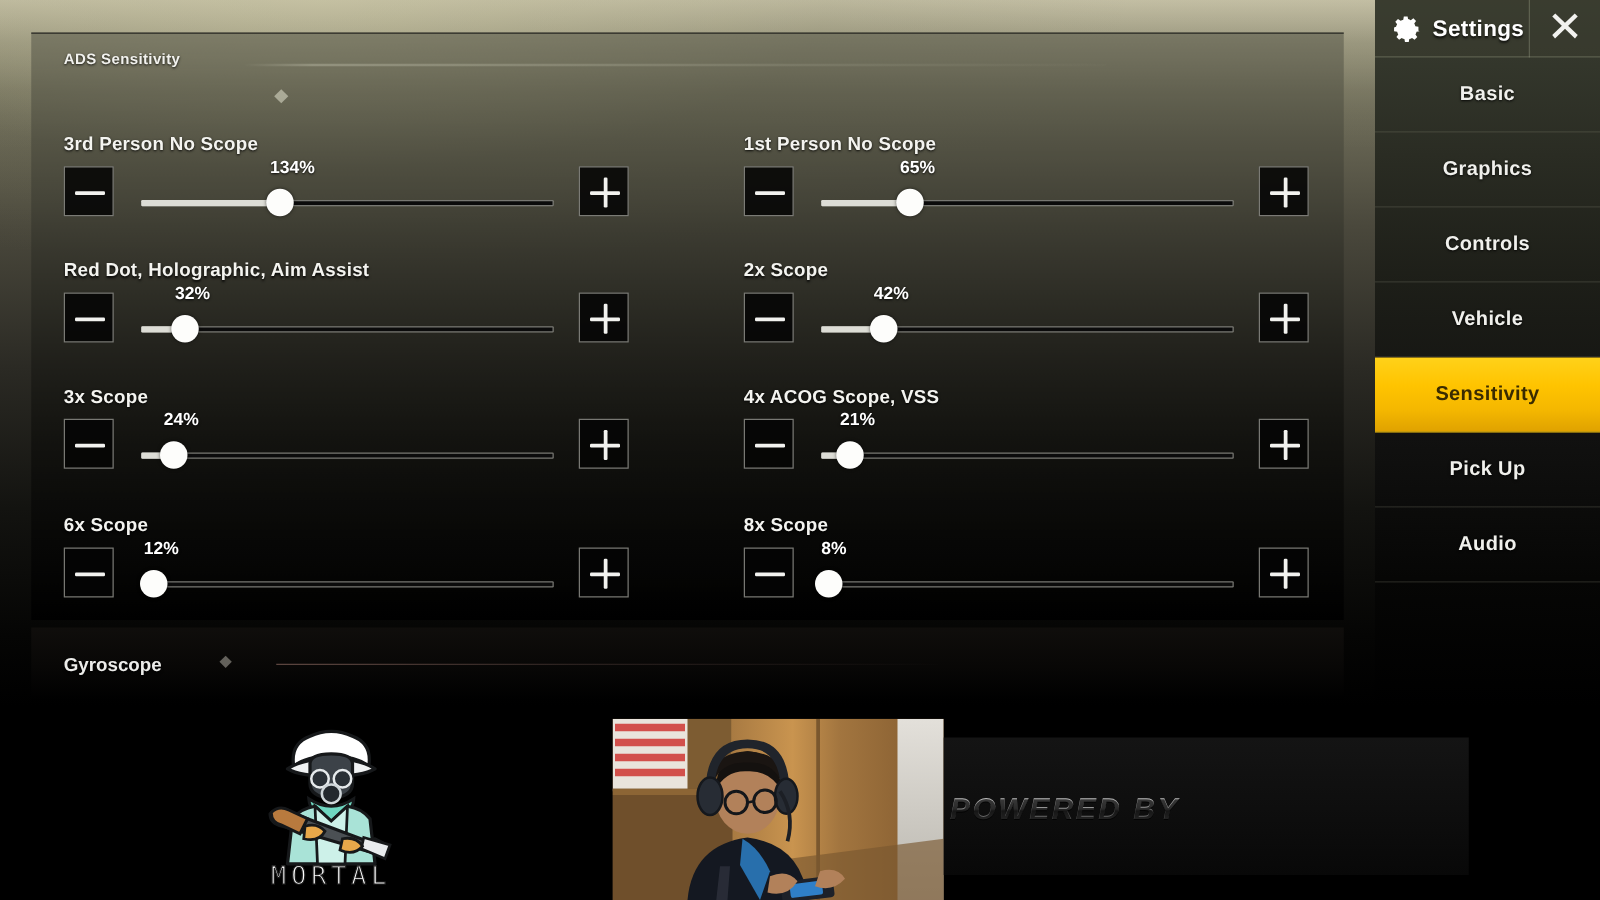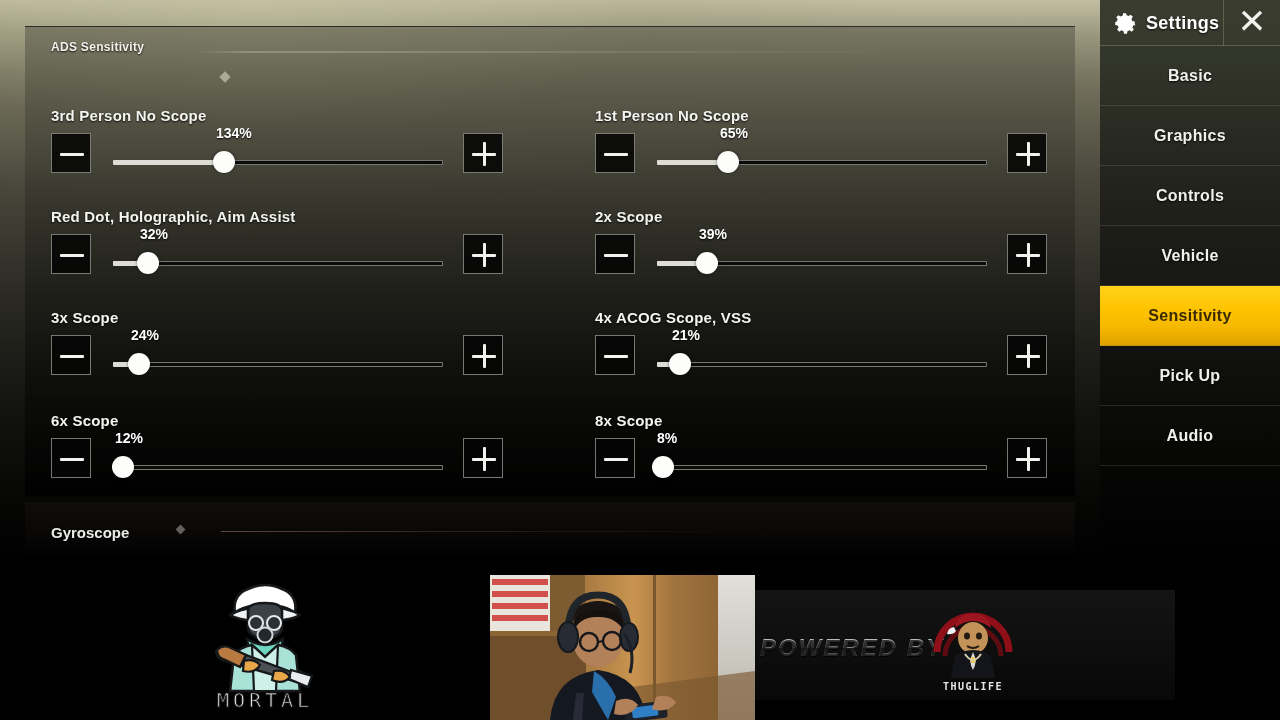--- a/index.html
+++ b/index.html
@@ -279,21 +279,21 @@
         </div>
         <div class="row col-r r1">
           <div class="row-label">2x Scope</div>
           <div class="sq-btn sq-minus">
             <span class="bar-h"></span>
           </div>
           <div class="sq-btn sq-plus">
             <span class="bar-h"></span>
             <span class="bar-v"></span>
           </div>
-          <div class="val" style="left: 104px;">39%</div>
+          <div class="val" style="left: 104px;">42%</div>
           <div class="slider">
             <div class="track"></div>
             <div class="fill" style="width: 50px;"></div>
             <div class="thumb" style="left: 50px;"></div>
           </div>
         </div>
         <div class="row col-l r2">
           <div class="row-label">3x Scope</div>
           <div class="sq-btn sq-minus">
             <span class="bar-h"></span>
@@ -475,32 +475,15 @@
 
         <rect x="135" y="128" width="42" height="17" rx="3" fill="#1d2129" transform="rotate(-7 156 136)"></rect>
         <rect x="142" y="131" width="26" height="11" rx="2" fill="#2f7fc7" transform="rotate(-7 155 136)"></rect>
         <path d="M126 126 q14 -6 22 4 q-8 13 -24 9z" fill="#b2815a"></path>
         <path d="M166 122 q14 -4 20 6 q-10 11 -24 6z" fill="#b2815a"></path>
       </svg>
     </div>
 
     <div class="powered">
       <div class="powered-text">POWERED BY</div>
-      <div class="thug-wrap">
-        <svg width="96" height="86" viewBox="0 0 96 86" aria-hidden="true">
-          <path d="M12 54 A34 34 0 0 1 84 54" fill="none" stroke="#8f0f18" stroke-width="7"></path>
-          <path d="M20 58 A26 26 0 0 1 76 58" fill="none" stroke="#5e0b11" stroke-width="5"></path>
-          <path d="M30 30 q2 -14 18 -14 q16 0 18 14 q-9 -7 -18 -7 q-9 0 -18 7z" fill="#9d1620"></path>
-          <path d="M29 29 q-6 1 -7 7 q6 1 9 -3z" fill="#f0f0f0"></path>
-          <ellipse cx="48" cy="40" rx="15" ry="16" fill="#c39258"></ellipse>
-          <ellipse cx="42" cy="38" rx="3" ry="3.5" fill="#231a12"></ellipse>
-          <ellipse cx="54" cy="38" rx="3" ry="3.5" fill="#231a12"></ellipse>
-          <path d="M42 48 q6 4 12 0" fill="none" stroke="#231a12" stroke-width="2"></path>
-          <path d="M30 58 q8 -6 18 -6 q10 0 18 6 l4 22 l-44 0z" fill="#14151a"></path>
-          <path d="M48 54 q-5 10 0 18 q5 -8 0 -18z" fill="#d8d8d8"></path>
-          <circle cx="48" cy="62" r="3" fill="#e8c65a"></circle>
-          <path d="M40 56 q8 12 16 0" fill="none" stroke="#d9cfae" stroke-width="2"></path>
-        </svg>
-        <div class="thug-name">THUGLIFE</div>
-      </div>
     </div>
   </div>
 </div>
 
 </body></html>

